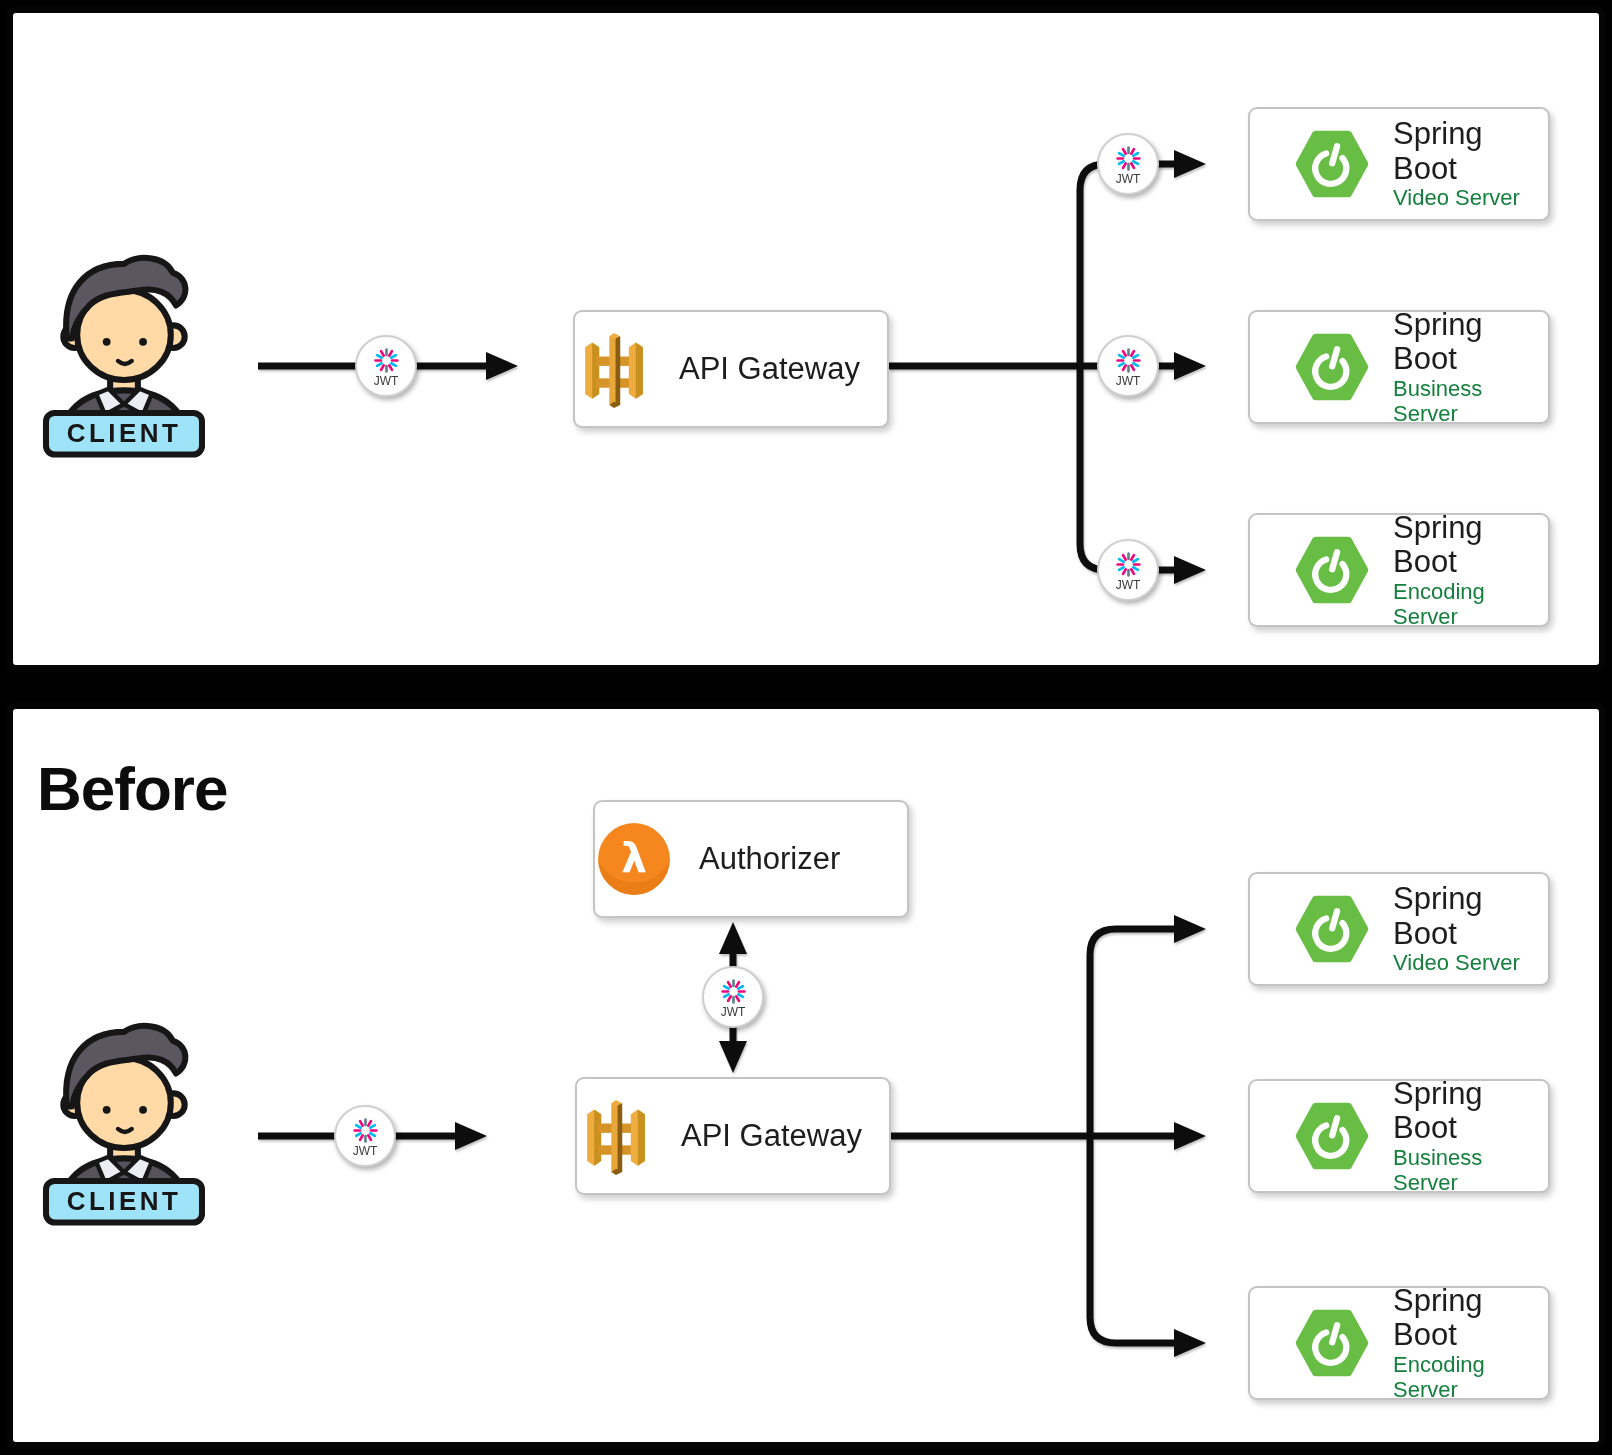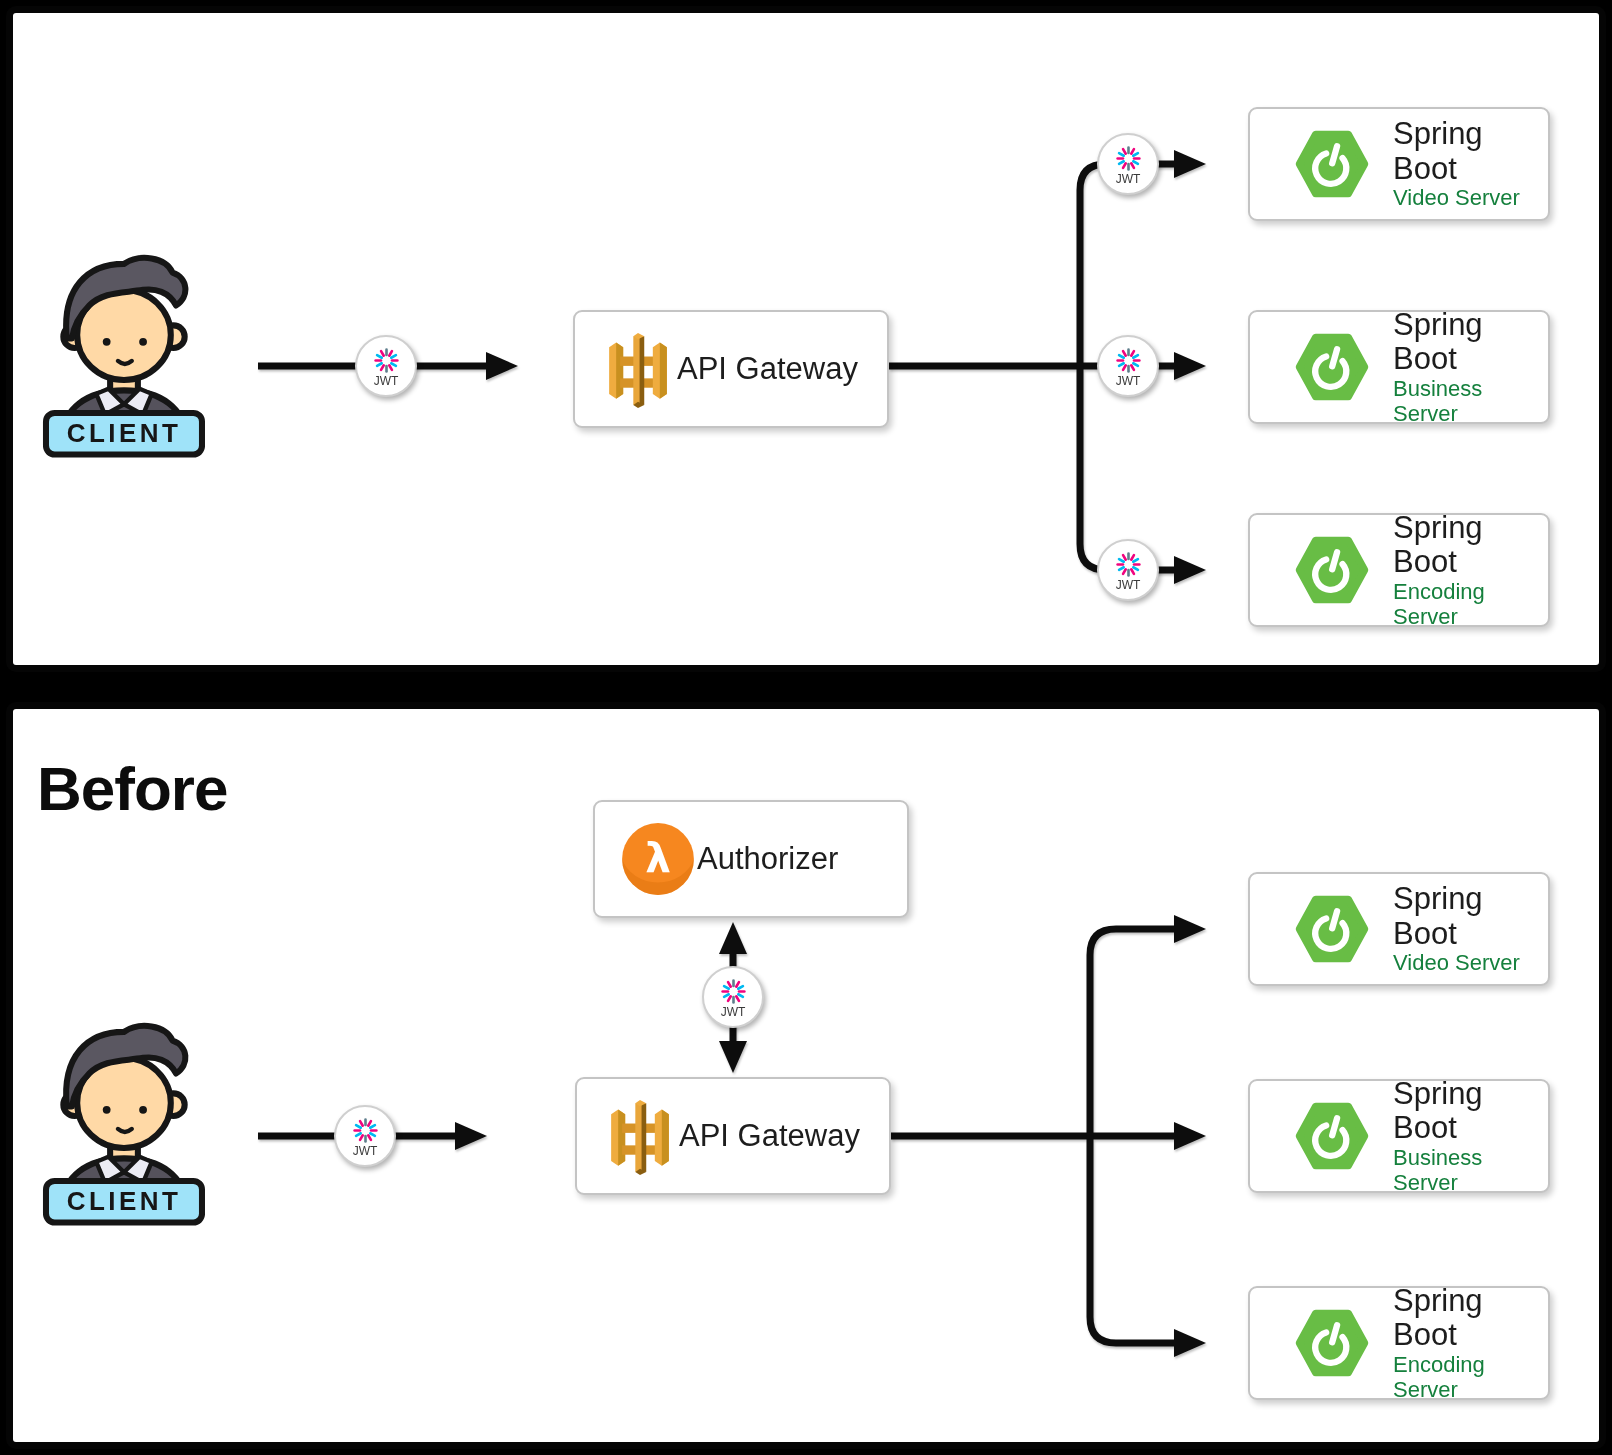--- a/index.html
+++ b/index.html
@@ -9,21 +9,21 @@
          border:7px solid #050505;border-radius:10px;box-sizing:border-box;}
   .panel-title{position:absolute;left:24px;top:2px;font-size:62px;font-weight:700;
                color:#0c0c0c;letter-spacing:-1px;}
   .wires{position:absolute;left:0;top:0;pointer-events:none;
          filter:drop-shadow(1px 2px 1px rgba(0,0,0,.25));}
   .wires path{stroke:#0d0d0d;stroke-width:7;fill:none;}
   .wires polygon{fill:#0d0d0d;}
 
   .node{position:absolute;display:flex;align-items:center;background:#fff;
         border:2px solid #c4c4c4;border-radius:9px;box-sizing:border-box;
-        box-shadow:3px 4px 6px rgba(0,0,0,.20);padding-left:24px;}
+        box-shadow:3px 4px 6px rgba(0,0,0,.20);gap:26px;}
   .node .nicon{width:78px;height:78px;flex:0 0 auto;}
   .node .nlabel{font-size:31px;color:#1d1d1d;}
   .node.spring{padding-left:45px;gap:24px;justify-content:center;}
   .node.spring .nicon{width:74px;height:74px;}
   .ncol{display:flex;flex-direction:column;line-height:1.12;}
   .nsub{font-size:22px;color:#15803d;}
 
   .jwt{position:absolute;width:62px;height:62px;border-radius:50%;background:#fff;
        border:2px solid #cfcfcf;box-sizing:border-box;box-shadow:2px 3px 5px rgba(0,0,0,.30);
        display:flex;flex-direction:column;align-items:center;justify-content:center;z-index:5;}

